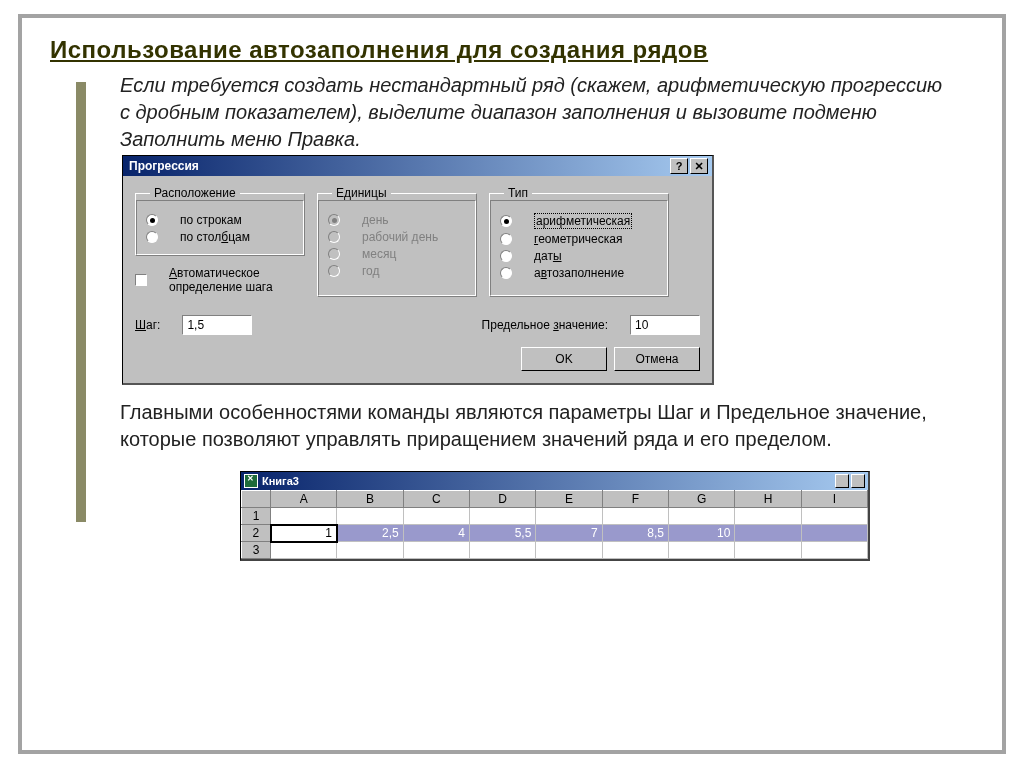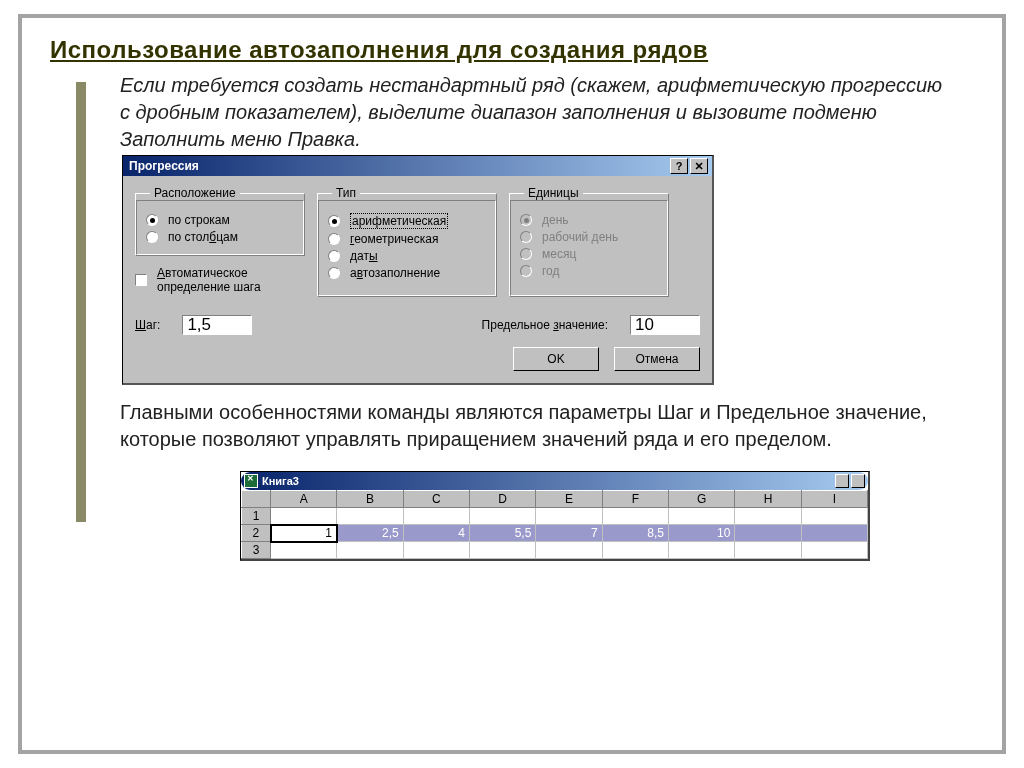--- a/index.html
+++ b/index.html
@@ -91,21 +91,21 @@
     border-right-color: #fff; border-bottom-color: #fff;
     pointer-events: none;
   }
   fieldset.win legend {
     background: #c0c0c0;
     padding: 0 4px;
     font-size: 12px;
     margin-left: 4px;
   }
   .radio-row, .check-row {
-    display: flex; align-items: center; gap: 10px;
+    display: flex; align-items: center; gap: 22px;
     margin: 3px 0; font-size: 12px; cursor: pointer;
   }
   .radio {
     width: 12px; height: 12px; border-radius: 50%;
     background: #fff;
     border-top: 1px solid #808080; border-left: 1px solid #808080;
     border-right: 1px solid #fff; border-bottom: 1px solid #fff;
     display: inline-flex; align-items: center; justify-content: center;
   }
   .radio.sel::after { content: ""; width: 5px; height: 5px; background: #000; border-radius: 50%; }
@@ -117,24 +117,24 @@
     border-top: 1px solid #808080; border-left: 1px solid #808080;
     border-right: 1px solid #fff; border-bottom: 1px solid #fff;
   }
   .dotted { border: 1px dotted #000; padding: 0 1px; }
   .row-inputs {
     display: flex; align-items: center; gap: 22px; margin-top: 18px;
   }
   .txtfield {
     background: #fff; border-top: 1px solid #808080; border-left: 1px solid #808080;
     border-right: 1px solid #fff; border-bottom: 1px solid #fff;
-    height: 20px; padding: 2px 4px; font-size: 17px;
+    height: 20px; padding: 2px 4px; font-size: 12px;
     display: inline-flex; align-items: center;
   }
-  .btn-row { display: flex; justify-content: flex-end; gap: 15px; margin-top: 12px; }
+  .btn-row { display: flex; justify-content: flex-end; gap: 7px; margin-top: 12px; }
   .win-btn {
     width: 86px; height: 24px;
     background: #c0c0c0;
     border-top: 1px solid #fff; border-left: 1px solid #fff;
     border-right: 1px solid #000; border-bottom: 1px solid #000;
     font-size: 12px; cursor: pointer;
     display: inline-flex; align-items: center; justify-content: center;
   }
   .para2 {
     font-size: 20px; color: #222; line-height: 1.35;
@@ -145,21 +145,21 @@
   .sheet {
     width: 630px;
     border: 1px solid #000;
     border-right: 2px solid #444; border-bottom: 2px solid #444;
     font-family: Tahoma, "MS Sans Serif", sans-serif;
   }
   .sheet-title {
     height: 18px;
     background: linear-gradient(to right, #08246b, #a6caf0);
     color: #fff; font-weight: bold; font-size: 11px;
-    display: flex; align-items: center; padding: 0 3px; border-radius: 9px;
+    display: flex; align-items: center; padding: 0 3px;
   }
   .sheet-title .sicon {
     width: 14px; height: 14px; background: #1e6b3a; margin-right: 4px;
     border: 1px solid #fff; position: relative;
   }
   .sheet-title .sicon::after { content:"✕"; position:absolute; font-size:8px; color:#fff; left:2px; top:-1px; }
   .sheet-title .sp { flex: 1; }
   .sheet-btn {
     width: 14px; height: 14px; background:#c0c0c0;
     border-top:1px solid #fff; border-left:1px solid #fff;
@@ -215,57 +215,57 @@
             </fieldset>
             <div class="check-row" style="margin-top:10px">
               <span class="check"></span>
               <span>
                 <span class="u">А</span>втоматическое<br>
                 <span>определение шага</span>
               </span>
             </div>
           </div>
 
+          <fieldset class="win" style="width:160px">
+            <legend>Единицы</legend>
+            <div class="radio-row dimmed">
+              <span class="radio disabled sel"></span>
+              <span>день</span>
+            </div>
+            <div class="radio-row dimmed">
+              <span class="radio disabled"></span>
+              <span>рабочий день</span>
+            </div>
+            <div class="radio-row dimmed">
+              <span class="radio disabled"></span>
+              <span>месяц</span>
+            </div>
+            <div class="radio-row dimmed">
+              <span class="radio disabled"></span>
+              <span>год</span>
+            </div>
+          </fieldset>
+
           <fieldset class="win" style="width:180px">
             <legend>Тип</legend>
             <div class="radio-row">
               <span class="radio sel"></span>
               <span class="dotted">арифметическая</span>
             </div>
             <div class="radio-row">
               <span class="radio"></span>
               <span><span class="u">г</span>еометрическая</span>
             </div>
             <div class="radio-row">
               <span class="radio"></span>
               <span>дат<span class="u">ы</span></span>
             </div>
             <div class="radio-row">
               <span class="radio"></span>
               <span>а<span class="u">в</span>тозаполнение</span>
-            </div>
-          </fieldset>
-
-          <fieldset class="win" style="width:160px">
-            <legend>Единицы</legend>
-            <div class="radio-row dimmed">
-              <span class="radio disabled sel"></span>
-              <span>день</span>
-            </div>
-            <div class="radio-row dimmed">
-              <span class="radio disabled"></span>
-              <span>рабочий день</span>
-            </div>
-            <div class="radio-row dimmed">
-              <span class="radio disabled"></span>
-              <span>месяц</span>
-            </div>
-            <div class="radio-row dimmed">
-              <span class="radio disabled"></span>
-              <span>год</span>
             </div>
           </fieldset>
         </div>
 
         <div class="row-inputs">
           <span><span class="u">Ш</span>аг:</span>
           <span class="txtfield" style="width:70px">1,5</span>
           <span style="flex:1"></span>
           <span>Предельное <span class="u">з</span>начение:</span>
           <span class="txtfield" style="width:70px">10</span>

